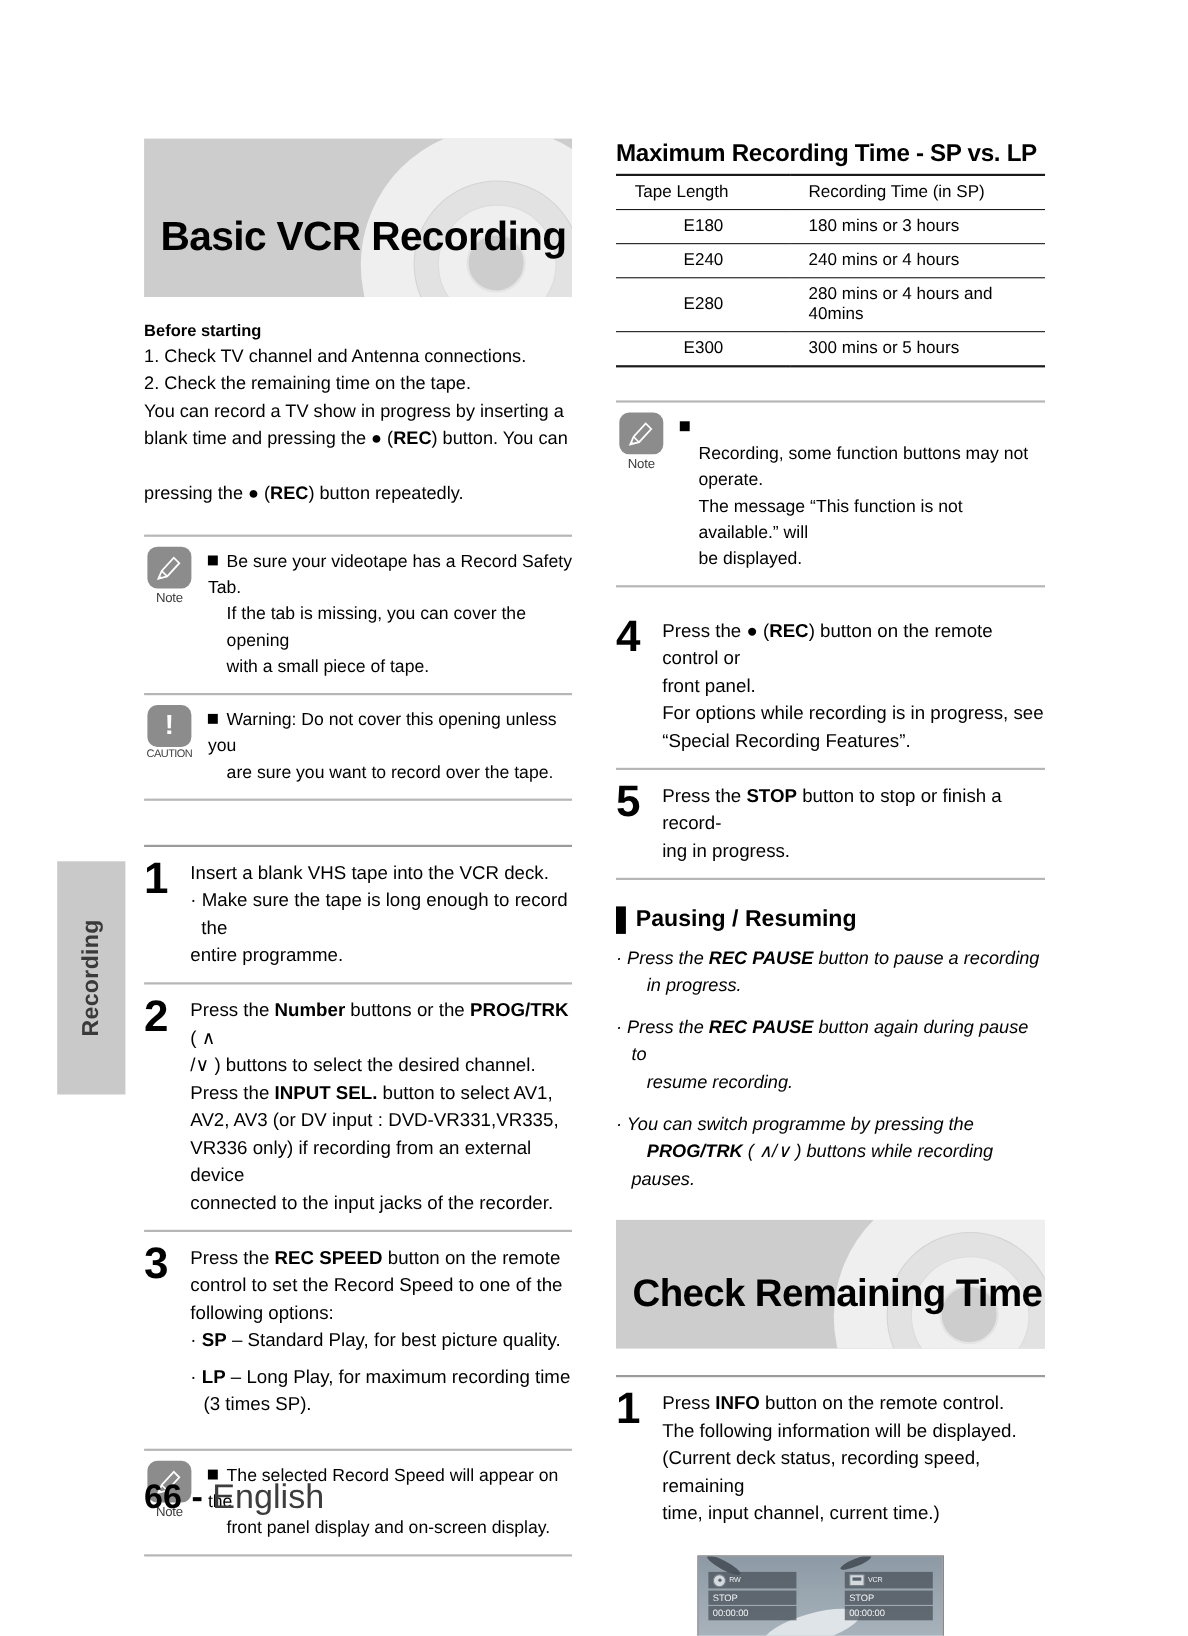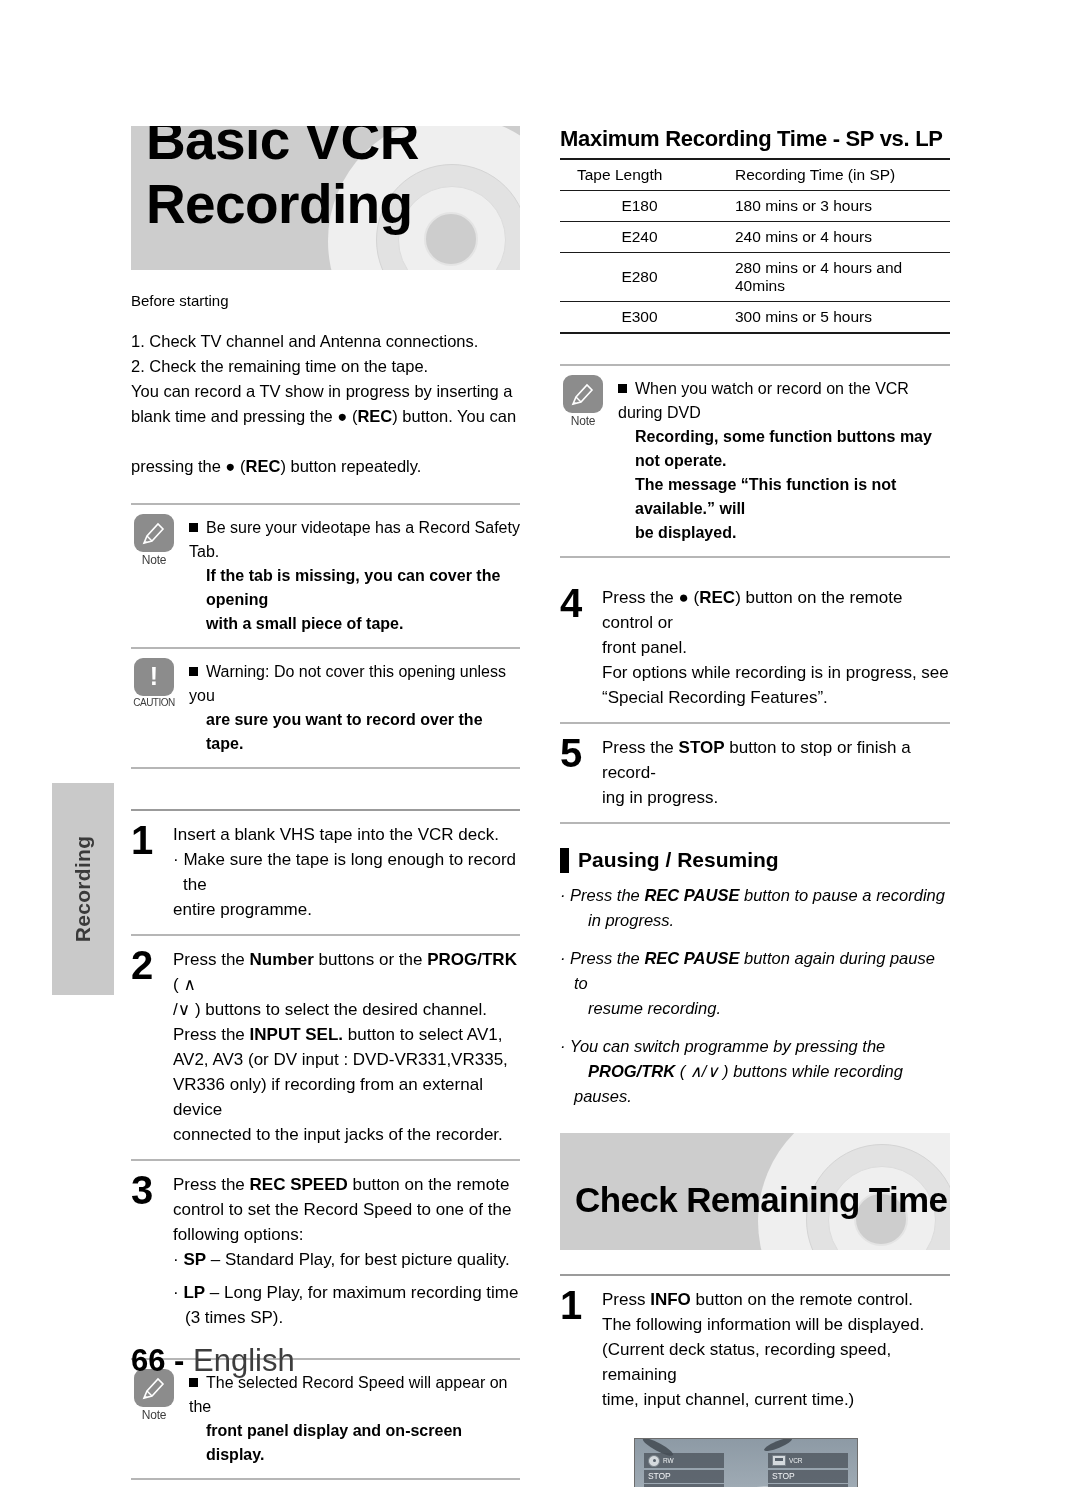--- a/index.html
+++ b/index.html
@@ -63,21 +63,21 @@
     width: 100%;
     height: 144px;
     background: #cdcdcd;
     overflow: hidden;
   }
   .banner.small { height: 117px; }
   .banner-title {
     position: absolute;
     left: 15px;
     bottom: 34px;
-    font-size: 55px;
+    font-size: 37px;
     font-weight: bold;
     letter-spacing: -0.6px;
     color: #000;
     z-index: 3;
     font-stretch: condensed;
   }
   .banner.small .banner-title {
     bottom: 30px;
     font-size: 35px;
   }
@@ -156,22 +156,22 @@
     height: 25px;
     background: #000;
     flex: 0 0 auto;
   }
   .subheading-text {
     font-size: 21px;
     font-weight: bold;
   }
   .before-starting {
     font-size: 15px;
-    font-weight: normal;
-    margin: 22px 0 20px 0;
+    font-weight: bold;
+    margin: 22px 0 3px 0;
   }
 
   
   .body-text {
     font-size: 16.5px;
     line-height: 25px;
     margin: 0;
   }
   .body-text + .body-text { margin-top: 0; }
   .para-gap { margin-top: 18px; }
@@ -251,21 +251,20 @@
     display: inline-block;
     width: 9px;
     height: 9px;
     background: #000;
     margin-right: 8px;
     vertical-align: 1px;
   }
   .notice-cont {
     display: block;
     padding-left: 17px;
-    font-weight: bold;
   }
 
   
   .step {
     display: flex;
     gap: 0px;
     padding: 9px 0 12px 0;
   }
   .step-num {
     flex: 0 0 42px;
@@ -576,21 +575,21 @@
         <div class="badge-square">
           <svg class="pencil" width="26" height="26" viewBox="0 0 26 26">
             <path d="M3 23 L6 16 L17 4 L22 9 L11 21 Z" fill="none" stroke="#ffffff" stroke-width="1.6"></path>
             <path d="M6 16 L11 21" stroke="#ffffff" stroke-width="1.4"></path>
             <path d="M3 23 L5.5 21.5" stroke="#ffffff" stroke-width="1.4"></path>
           </svg>
         </div>
         <div class="badge-caption">Note</div>
       </div>
       <div class="notice-body">
-        <span class="bullet-sq"></span><span>When you watch or record on the VCR during DVD</span>
+        <span class="bullet-sq"></span>
         <span class="notice-cont">Recording, some function buttons may not operate.</span>
         <span class="notice-cont">The message “This function is not available.” will</span>
         <span class="notice-cont">be displayed.</span>
       </div>
     </div>
     <div class="sep-light"></div>
 
     <div class="spacer-16"></div>
 
     <div class="step">

